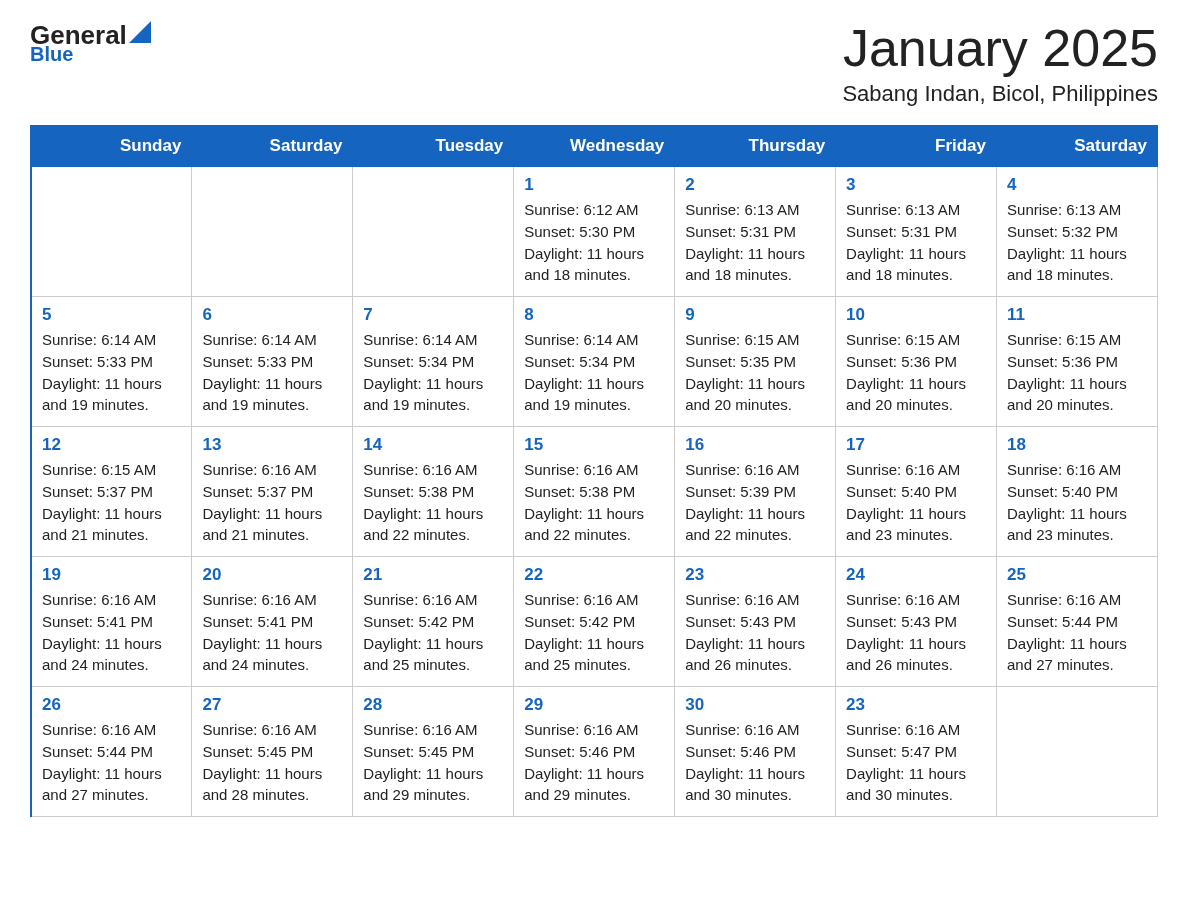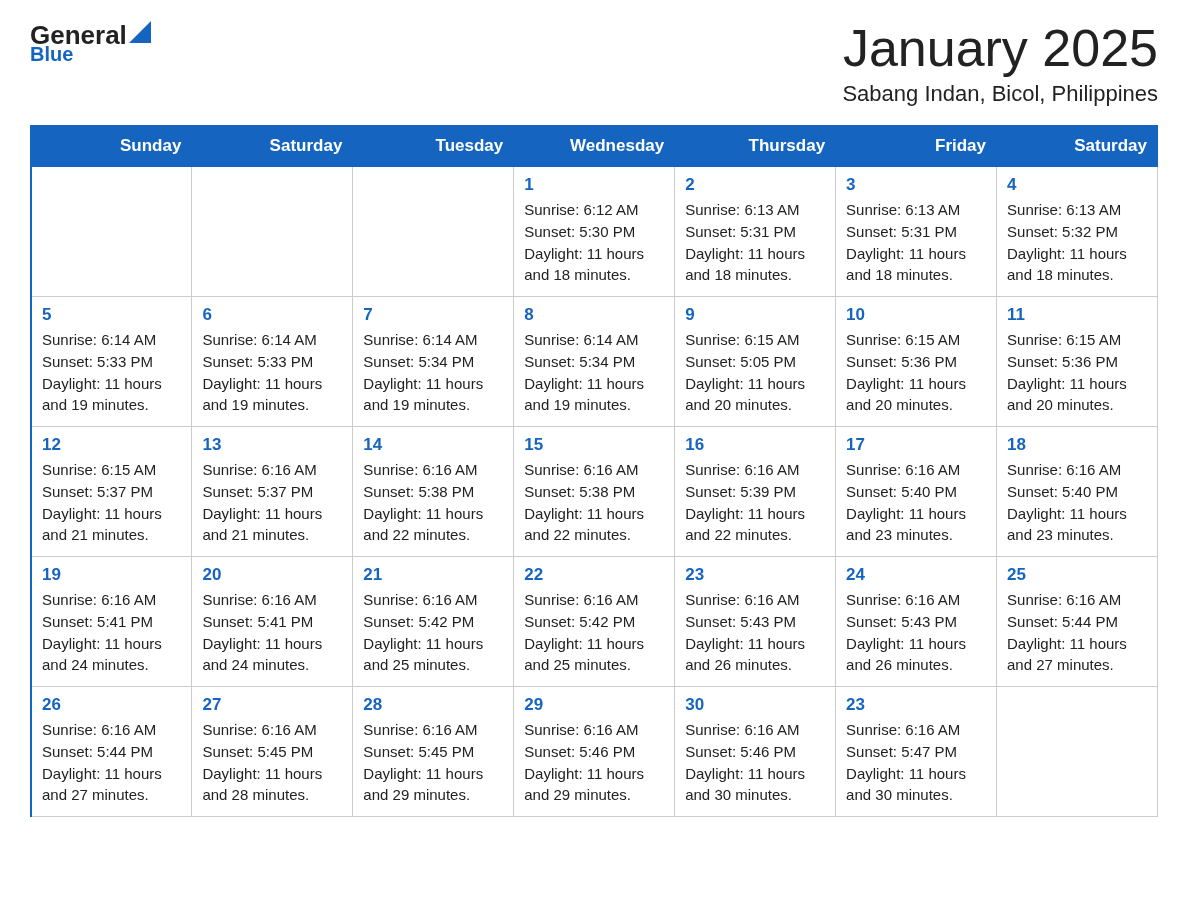--- a/index.html
+++ b/index.html
@@ -188,21 +188,21 @@
         <td>
           <span class="day-number">8</span>
           <div class="day-info">Sunrise: 6:14 AM
 Sunset: 5:34 PM
 Daylight: 11 hours
 and 19 minutes.</div>
         </td>
         <td>
           <span class="day-number">9</span>
           <div class="day-info">Sunrise: 6:15 AM
-Sunset: 5:05 PM
+Sunset: 5:35 PM
 Daylight: 11 hours
 and 20 minutes.</div>
         </td>
         <td>
           <span class="day-number">10</span>
           <div class="day-info">Sunrise: 6:15 AM
 Sunset: 5:36 PM
 Daylight: 11 hours
 and 20 minutes.</div>
         </td>

